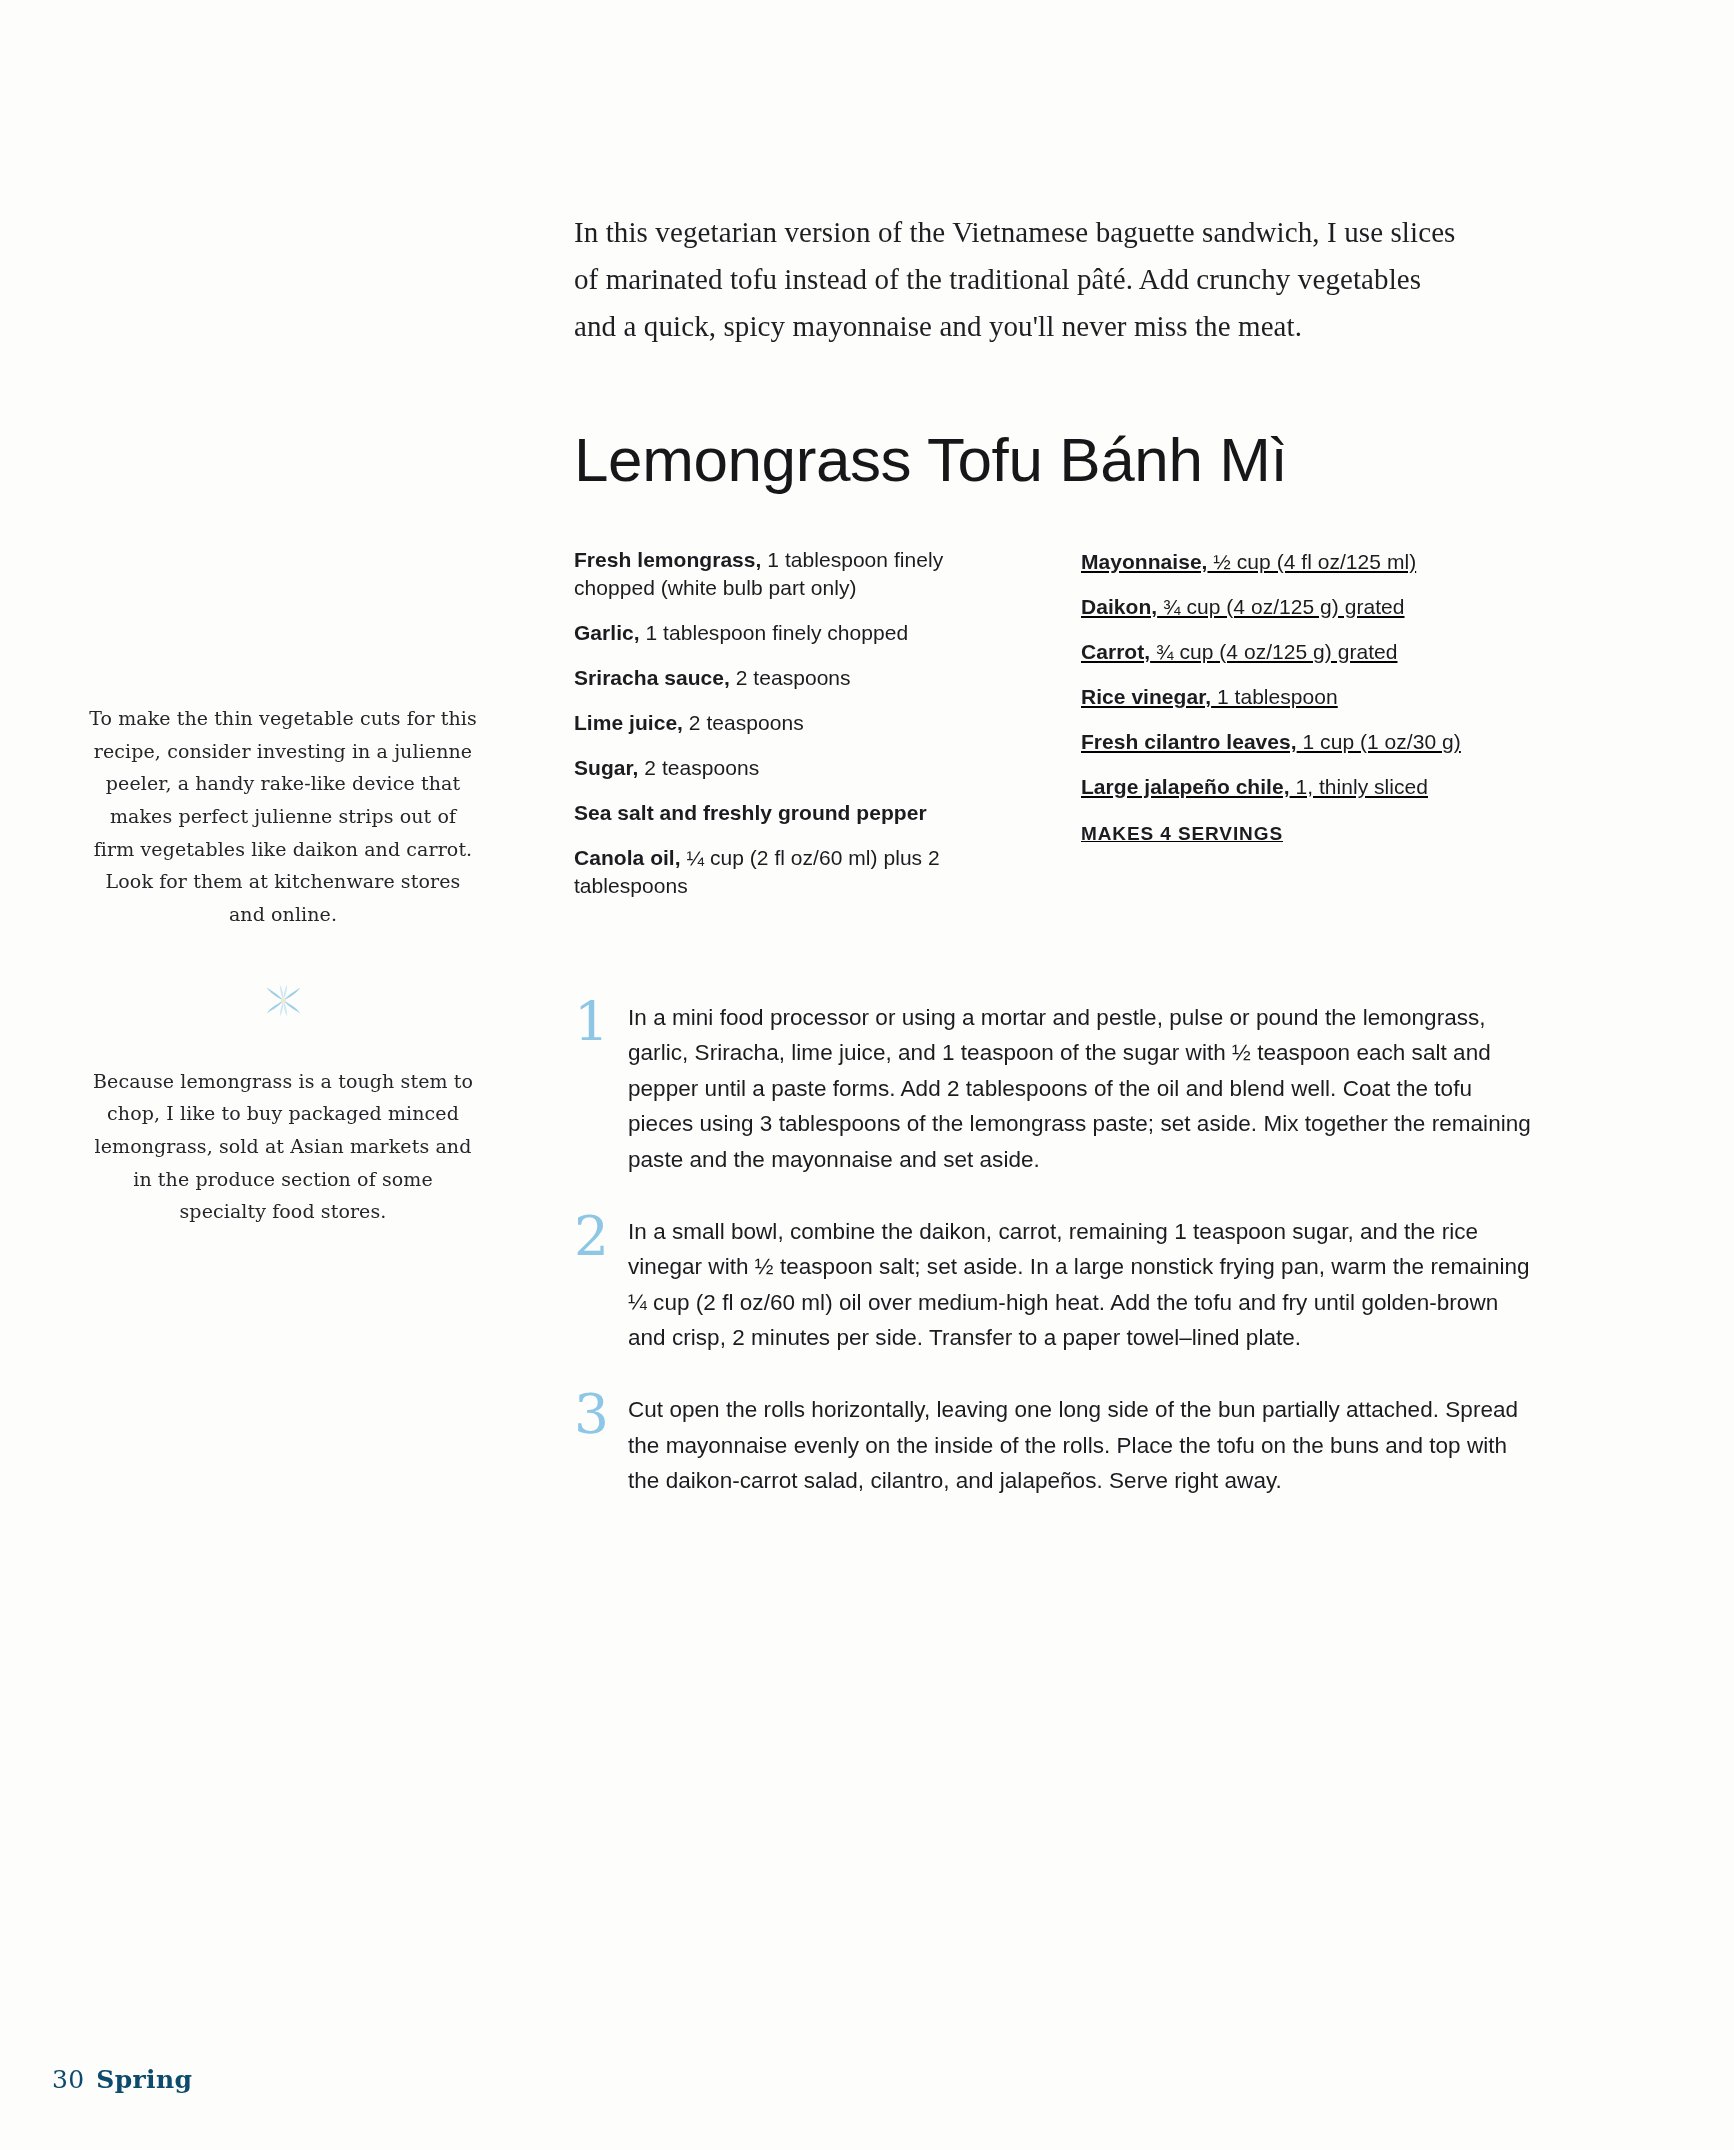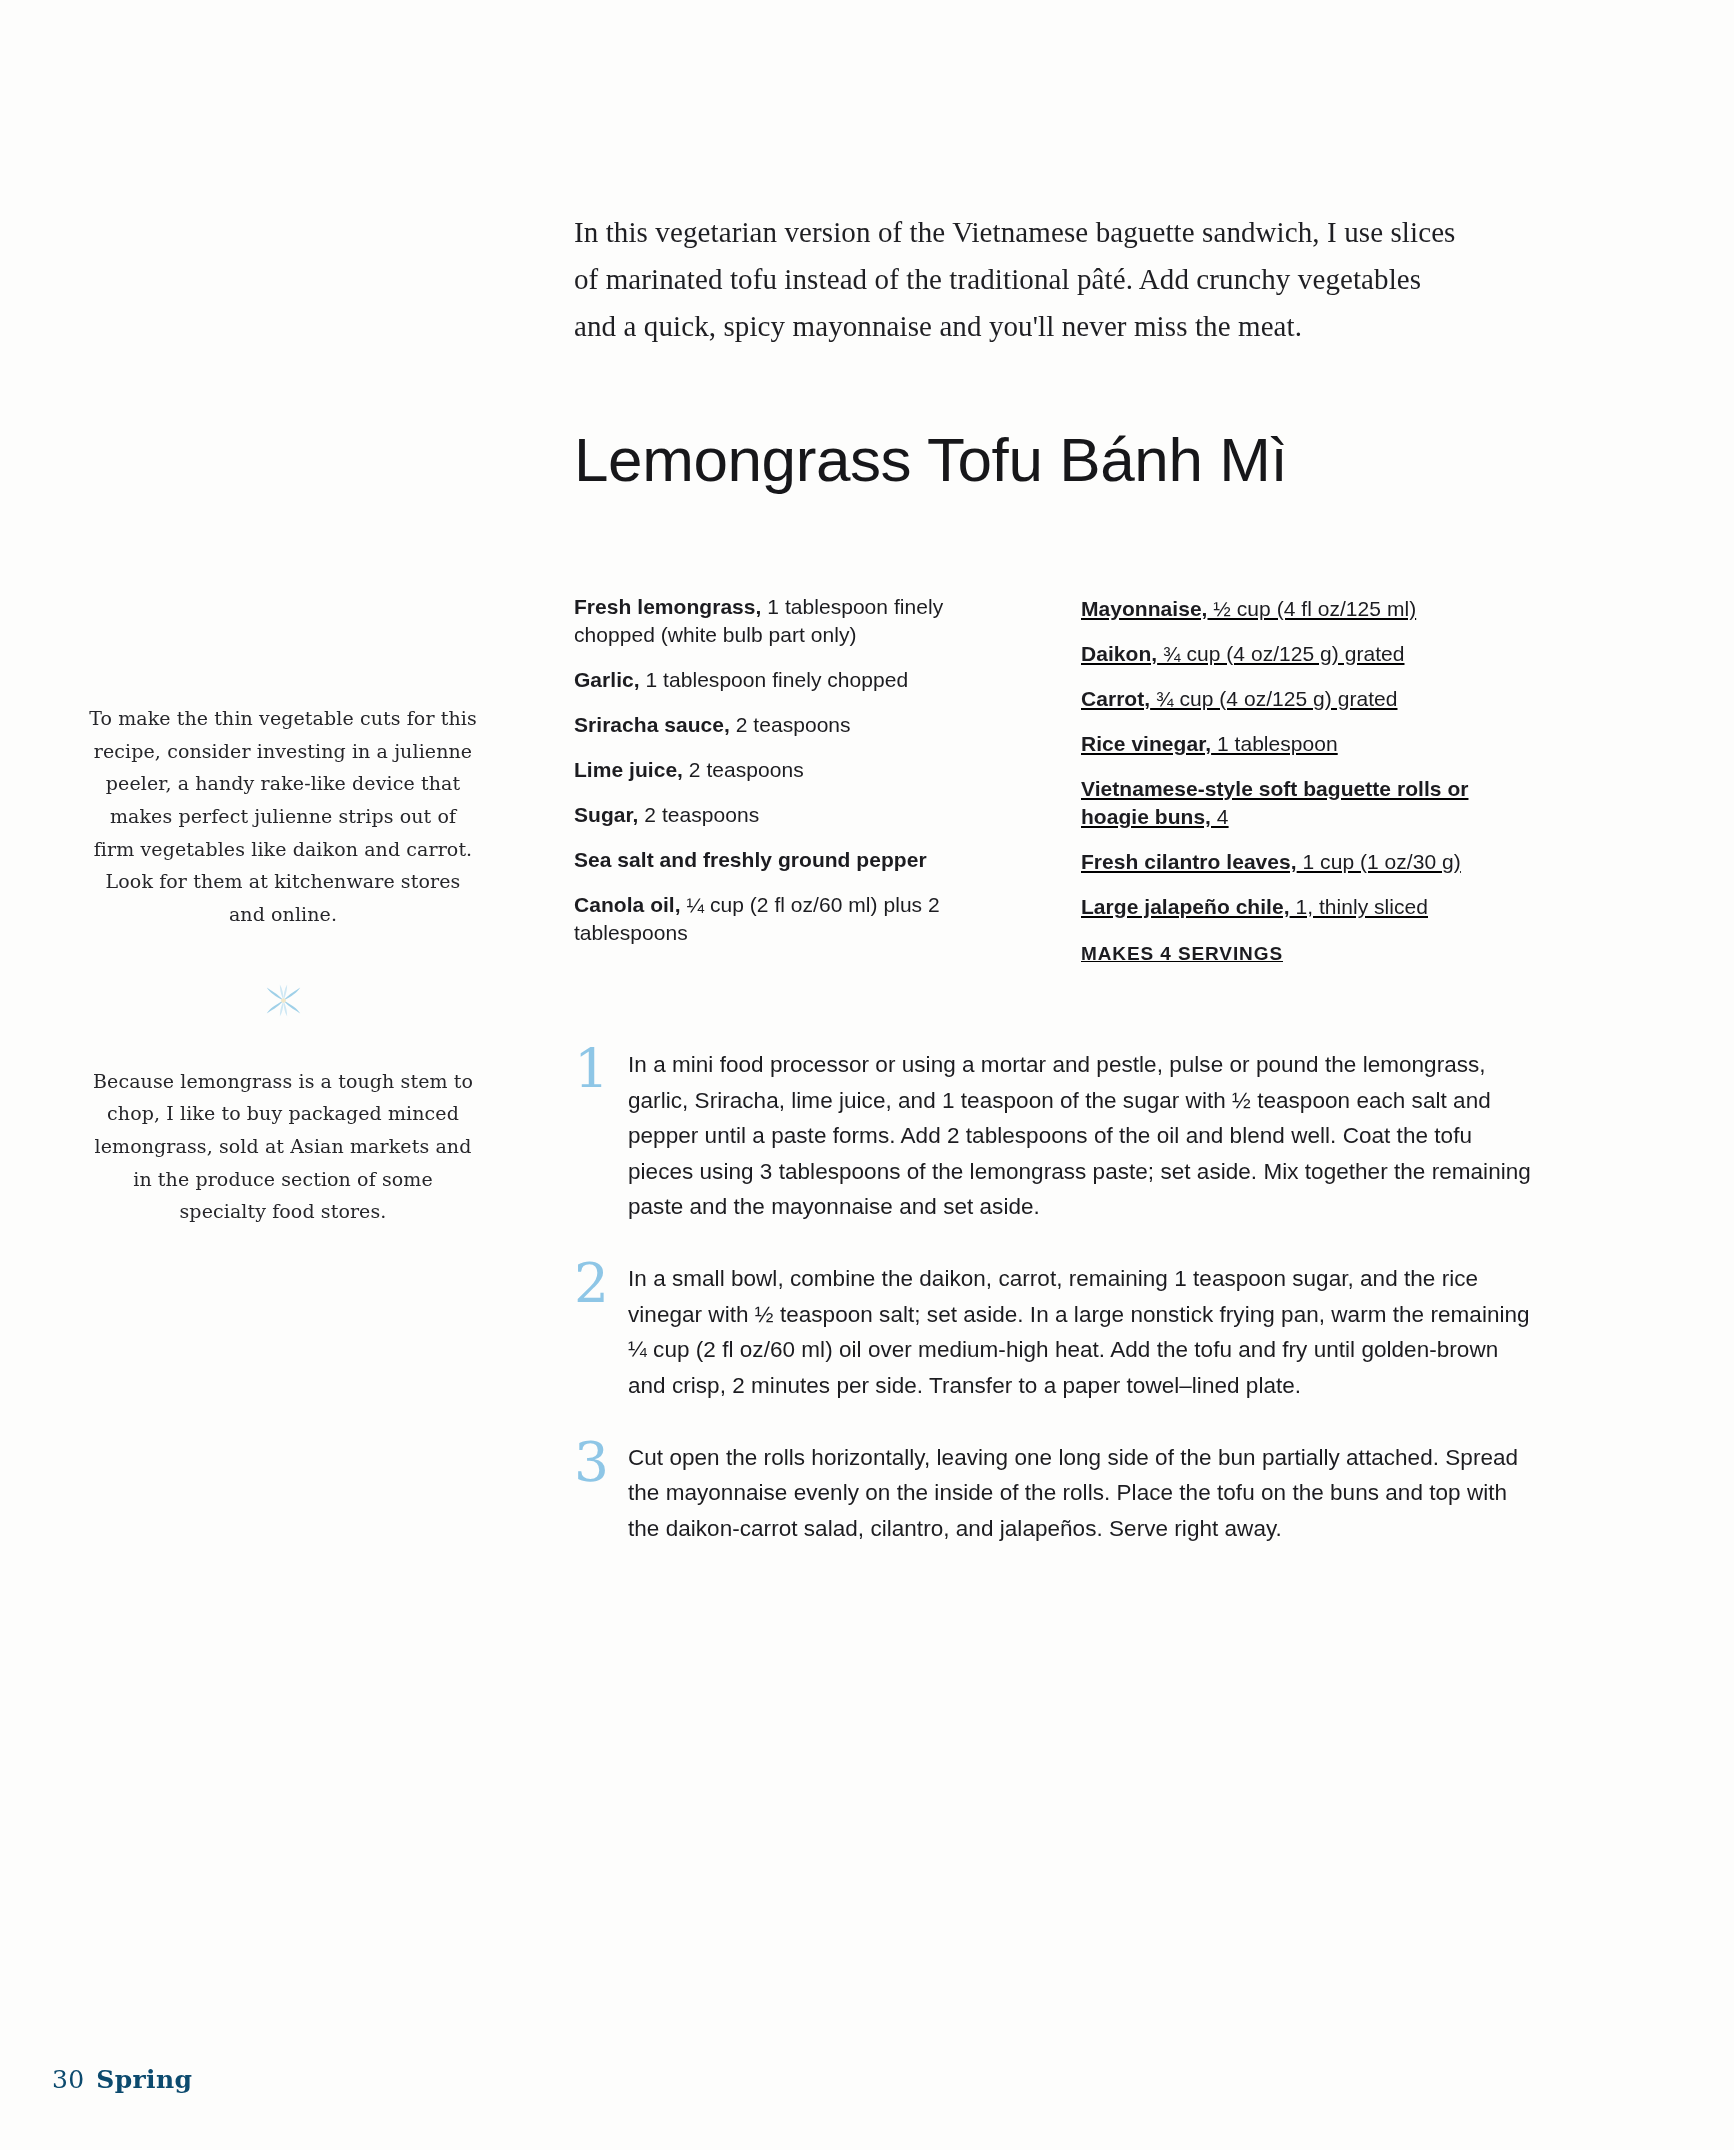--- a/index.html
+++ b/index.html
@@ -72,21 +72,21 @@
     letter-spacing: -0.4px;
     white-space: nowrap;
   }
 
   
   .ingredients {
     display: flex;
     margin-top: 54px;
     gap: 57px;
   }
-  .ing-col { width: 450px; margin-top: 47px; }
+  .ing-col { width: 450px; }
   .ing-col.right { padding-top: 1.5px; text-decoration: underline; }
 
   .ing-item {
     font-size: 21px;
     line-height: 1.32;
     color: #1c1c20;
     margin-bottom: 17.4px;
     letter-spacing: 0.04px;
   }
   .ing-item .nm { font-weight: 700; }
@@ -206,23 +206,20 @@
         <div class="ing-item">
           <span class="nm">Daikon,</span><span class="qty"> ¾ cup (4 oz/125 g) grated</span>
         </div>
         <div class="ing-item">
           <span class="nm">Carrot,</span><span class="qty"> ¾ cup (4 oz/125 g) grated</span>
         </div>
         <div class="ing-item">
           <span class="nm">Rice vinegar,</span><span class="qty"> 1 tablespoon</span>
         </div>
         <div class="ing-item">
-          <span class="nm">Vietnamese-style soft baguette rolls or hoagie buns,</span><span class="qty"> 4</span>
-        </div>
-        <div class="ing-item">
           <span class="nm">Fresh cilantro leaves,</span><span class="qty"> 1 cup (1 oz/30 g)</span>
         </div>
         <div class="ing-item">
           <span class="nm">Large jalapeño chile,</span><span class="qty"> 1, thinly sliced</span>
         </div>
 
         <div class="makes">MAKES 4 SERVINGS</div>
       </div>
     </section>
 

